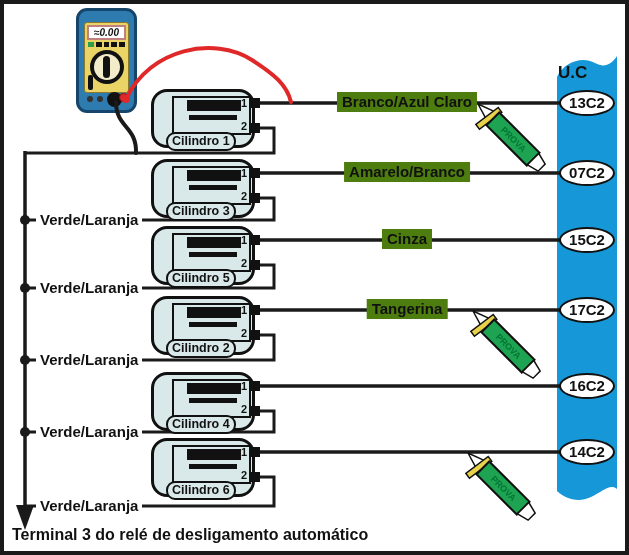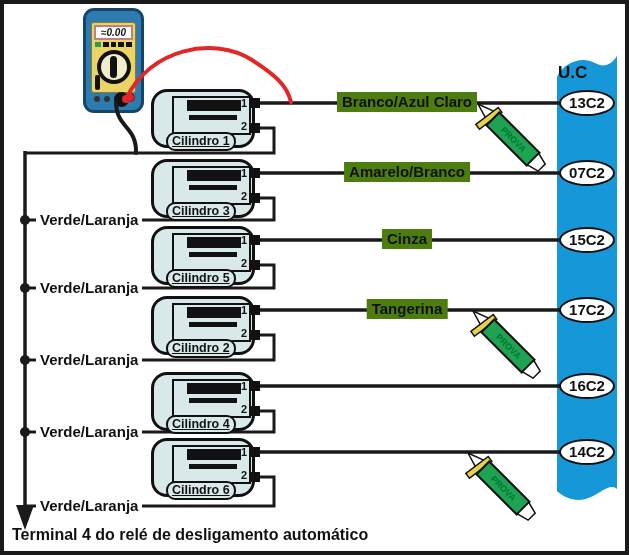--- a/index.html
+++ b/index.html
@@ -18,41 +18,41 @@
   .cyl-bar1{position:absolute;left:13px;top:2px;width:54px;height:11px;background:#111;}
   .cyl-bar2{position:absolute;left:15px;top:17px;width:48px;height:5px;background:#111;}
   .pin-num{position:absolute;right:2px;font:bold 11px/11px "Liberation Sans",sans-serif;}
   .pin-num.p1{top:0px;}
   .pin-num.p2{top:23px;}
   .pin-sq{position:absolute;left:96px;width:10px;height:10px;background:#111;}
   .pin-sq.s1{top:6px;}
   .pin-sq.s2{top:31px;}
   .cyl-label{position:absolute;left:12px;top:40px;background:#d9e9e9;
        border:2.5px solid #111;border-radius:9px;padding:0 4px;
-       font:bold 12.5px/15px "Liberation Sans",sans-serif;white-space:nowrap;text-decoration:underline;}
+       font:bold 12.5px/15px "Liberation Sans",sans-serif;white-space:nowrap;}
 
   
   .wire-label{position:absolute;left:382px;transform:translateX(-50%);
        background:#4d7c0f;padding:0 5px;white-space:nowrap;z-index:5;
        font:bold 15px/20px "Liberation Sans",sans-serif;margin-left:25px;}
   .verde-label{position:absolute;left:36px;background:#fff;padding:0 4px;
        white-space:nowrap;z-index:5;font:bold 15px/19px "Liberation Sans",sans-serif;text-align:right;}
 
   
   .uc-title{position:absolute;left:558px;top:63px;width:58px;text-align:left;
        font:bold 17px/19px "Liberation Sans",sans-serif;z-index:6;}
   .code-ellipse{position:absolute;left:559px;width:56px;height:26px;background:#fff;
        border:2.5px solid #111;border-radius:50%;text-align:center;z-index:6;
        font:bold 15px/22px "Liberation Sans",sans-serif;}
 
   .bottom-note{position:absolute;left:12px;top:526px;white-space:nowrap;
        font:bold 16px/18px "Liberation Sans",sans-serif;z-index:5;}
 
   
-  .meter{position:absolute;left:83px;top:8px;width:61px;height:105px;
+  .meter{position:absolute;left:76px;top:8px;width:61px;height:105px;
        background:#2e7bb0;border:3px solid #16456b;border-radius:11px;z-index:20;}
   .meter-face{position:absolute;left:5px;top:11px;right:5px;bottom:17px;
        background:#ebd466;border:1px solid #8a7a30;border-radius:3px;}
   .meter-display{margin:2px 2px 0;height:15px;background:#fff;border:2px solid #c08080;
        font:italic bold 10px/11px "Liberation Sans",sans-serif;text-align:center;}
   .meter-buttons{display:flex;gap:2px;margin:2px 3px 0;height:5px;}
   .meter-buttons span{flex:1;background:#111;}
   .meter-buttons span.green{background:#2f9e4a;}
   .meter-dial{position:relative;width:34px;height:34px;margin:3px auto 0;
        background:#111;border-radius:50%;}
@@ -206,21 +206,21 @@
   <span class="verde-label" style="top:496px">Verde/Laranja</span>
 
   <div class="uc-title">U.C</div>
   <div class="code-ellipse" style="top:90px">13C2</div>
   <div class="code-ellipse" style="top:160px">07C2</div>
   <div class="code-ellipse" style="top:227px">15C2</div>
   <div class="code-ellipse" style="top:297px">17C2</div>
   <div class="code-ellipse" style="top:373px">16C2</div>
   <div class="code-ellipse" style="top:439px">14C2</div>
 
-  <div class="bottom-note">Terminal 4 do relé de desligamento automático</div>
+  <div class="bottom-note">Terminal 3 do relé de desligamento automático</div>
 
   <div class="meter">
     <div class="meter-face">
       <div class="meter-display">≈0.00</div>
       <div class="meter-buttons">
         <span class="green"></span>
           <span></span>
           <span></span>
           <span></span>
           <span></span>

